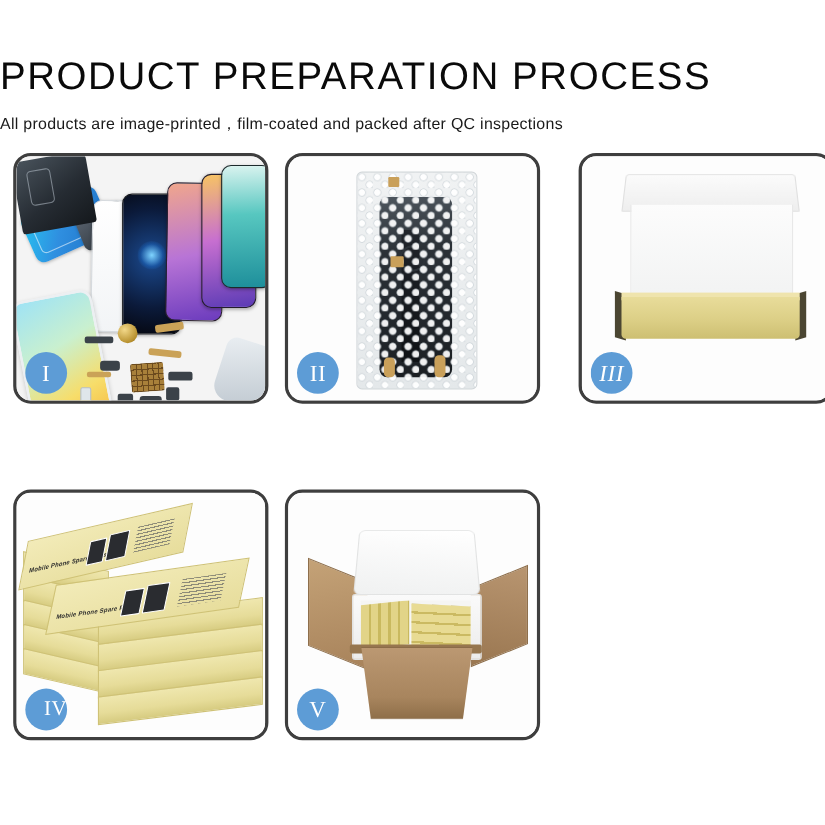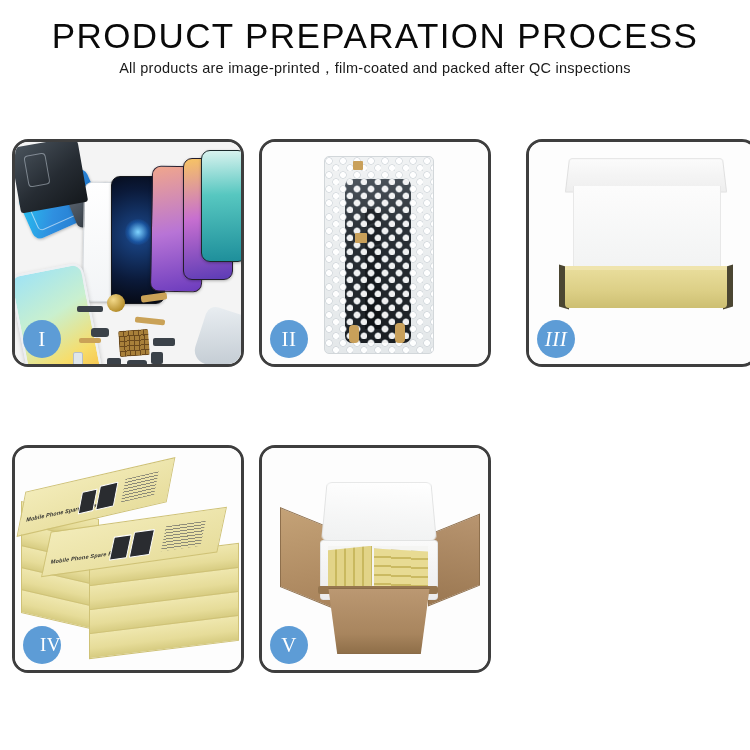--- a/index.html
+++ b/index.html
@@ -17,35 +17,35 @@
   .page {
     position: absolute;
     inset: 0;
     background: #ffffff;
   }
 
   
   .header {
     position: absolute;
     left: 0;
-    top: 16px;
+    top: 50px;
     width: 750px;
-    text-align: center;
+    text-align: left;
   }
   .title {
     font-family: "Liberation Sans", sans-serif;
     font-size: 35px;
     font-weight: 400;
     color: #0a0a0a;
     letter-spacing: 1.4px;
     line-height: 40px;
     white-space: nowrap;
   }
   .subtitle {
-    margin-top: 3px;
+    margin-top: 14px;
     font-family: "Liberation Sans", sans-serif;
     font-size: 14.5px;
     font-weight: 400;
     color: #1a1a1a;
     letter-spacing: 0.25px;
     line-height: 18px;
     white-space: nowrap;
   }
 
   

